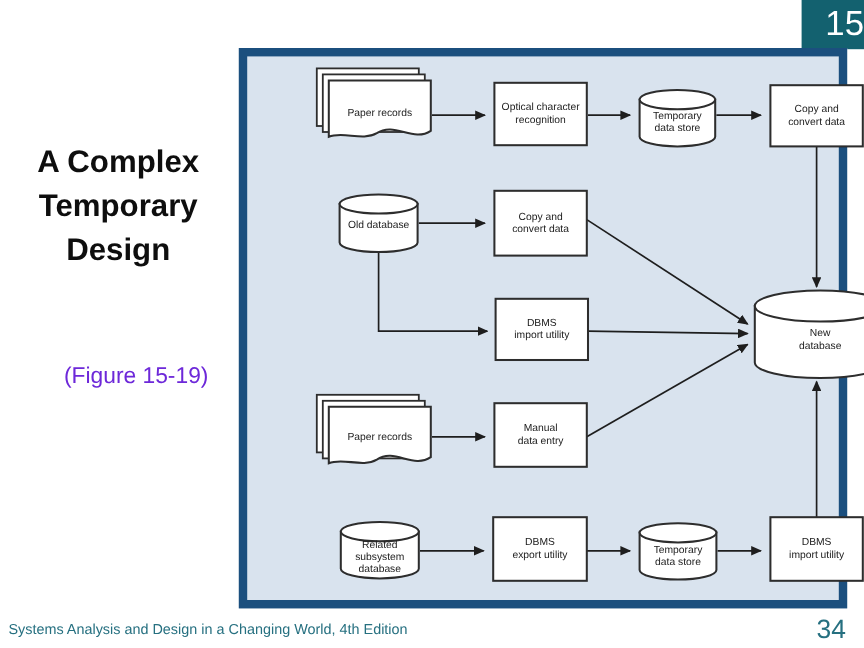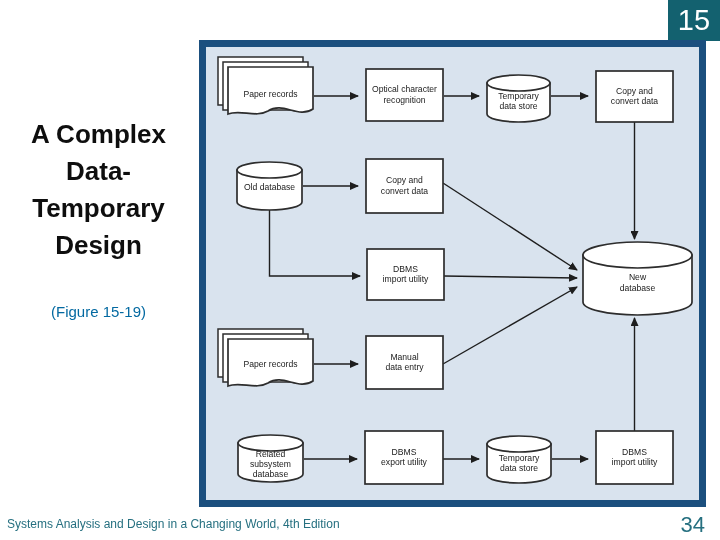--- a/index.html
+++ b/index.html
@@ -2,34 +2,34 @@
 <html><head>
 <meta charset="utf-8">
 <style>
   html,body{margin:0;padding:0;background:#888;}
   .slide{
     position:relative;width:720px;height:540px;background:#ffffff;
     font-family:"Liberation Sans",sans-serif;overflow:hidden;
   }
   .chapter-tab{
     position:absolute;top:0;right:0;width:52px;height:41px;
-    background:#13616f;color:#ffffff;display:flex;align-items:center;justify-content:center;
+    background:#13616f;color:#ffffff;display:flex;align-items:center;justify-content:flex-end;
     font-size:29px;line-height:1;
   }
   .title-block{
     position:absolute;left:0;top:116px;width:197px;text-align:center;
     color:#0e0e0e;font-size:26px;line-height:37px;font-weight:700;
   }
   .figure-caption{
-    position:absolute;left:0;top:303px;width:197px;text-align:center;
-    color:#0369a1;font-size:15px;
+    position:absolute;left:15px;top:303px;width:197px;text-align:center;
+    color:#6d28d9;font-size:19px;
   }
   .diagram-frame{
     position:absolute;left:199px;top:40px;width:507px;height:467px;
-    border:7px solid #1b4f7e;background:#d9e3ee;box-sizing:border-box;
+    border:7px solid #1b4f7e;background:#d9e3ee;box-sizing:border-box;padding-left:46px;
   }
   .diagram-frame svg{display:block;width:493px;height:453px;}
   .footer-text{
     position:absolute;left:7px;bottom:9px;color:#267080;font-size:12px;
   }
   .page-number{
     position:absolute;right:15px;bottom:2px;color:#267080;font-size:22px;margin-top:48px;
   }
   .shape{fill:#ffffff;stroke:#2d2d2d;stroke-width:1.7;}
   .thin{stroke-width:1.5;}
@@ -40,21 +40,20 @@
 <body>
 
 <div class="slide">
 
   <div class="chapter-tab">
     <span>15</span>
   </div>
 
   <div class="title-block">
     <div>A Complex</div>
-    <div>Data-</div>
     <div>Temporary</div>
     <div>Design</div>
   </div>
 
   <div class="figure-caption">(Figure 15-19)</div>
 
   <div class="diagram-frame">
     <svg viewBox="0 0 493 453">
       <defs>
         <marker id="ah" markerWidth="9" markerHeight="8" refX="8" refY="4" orient="auto" markerUnits="userSpaceOnUse">

